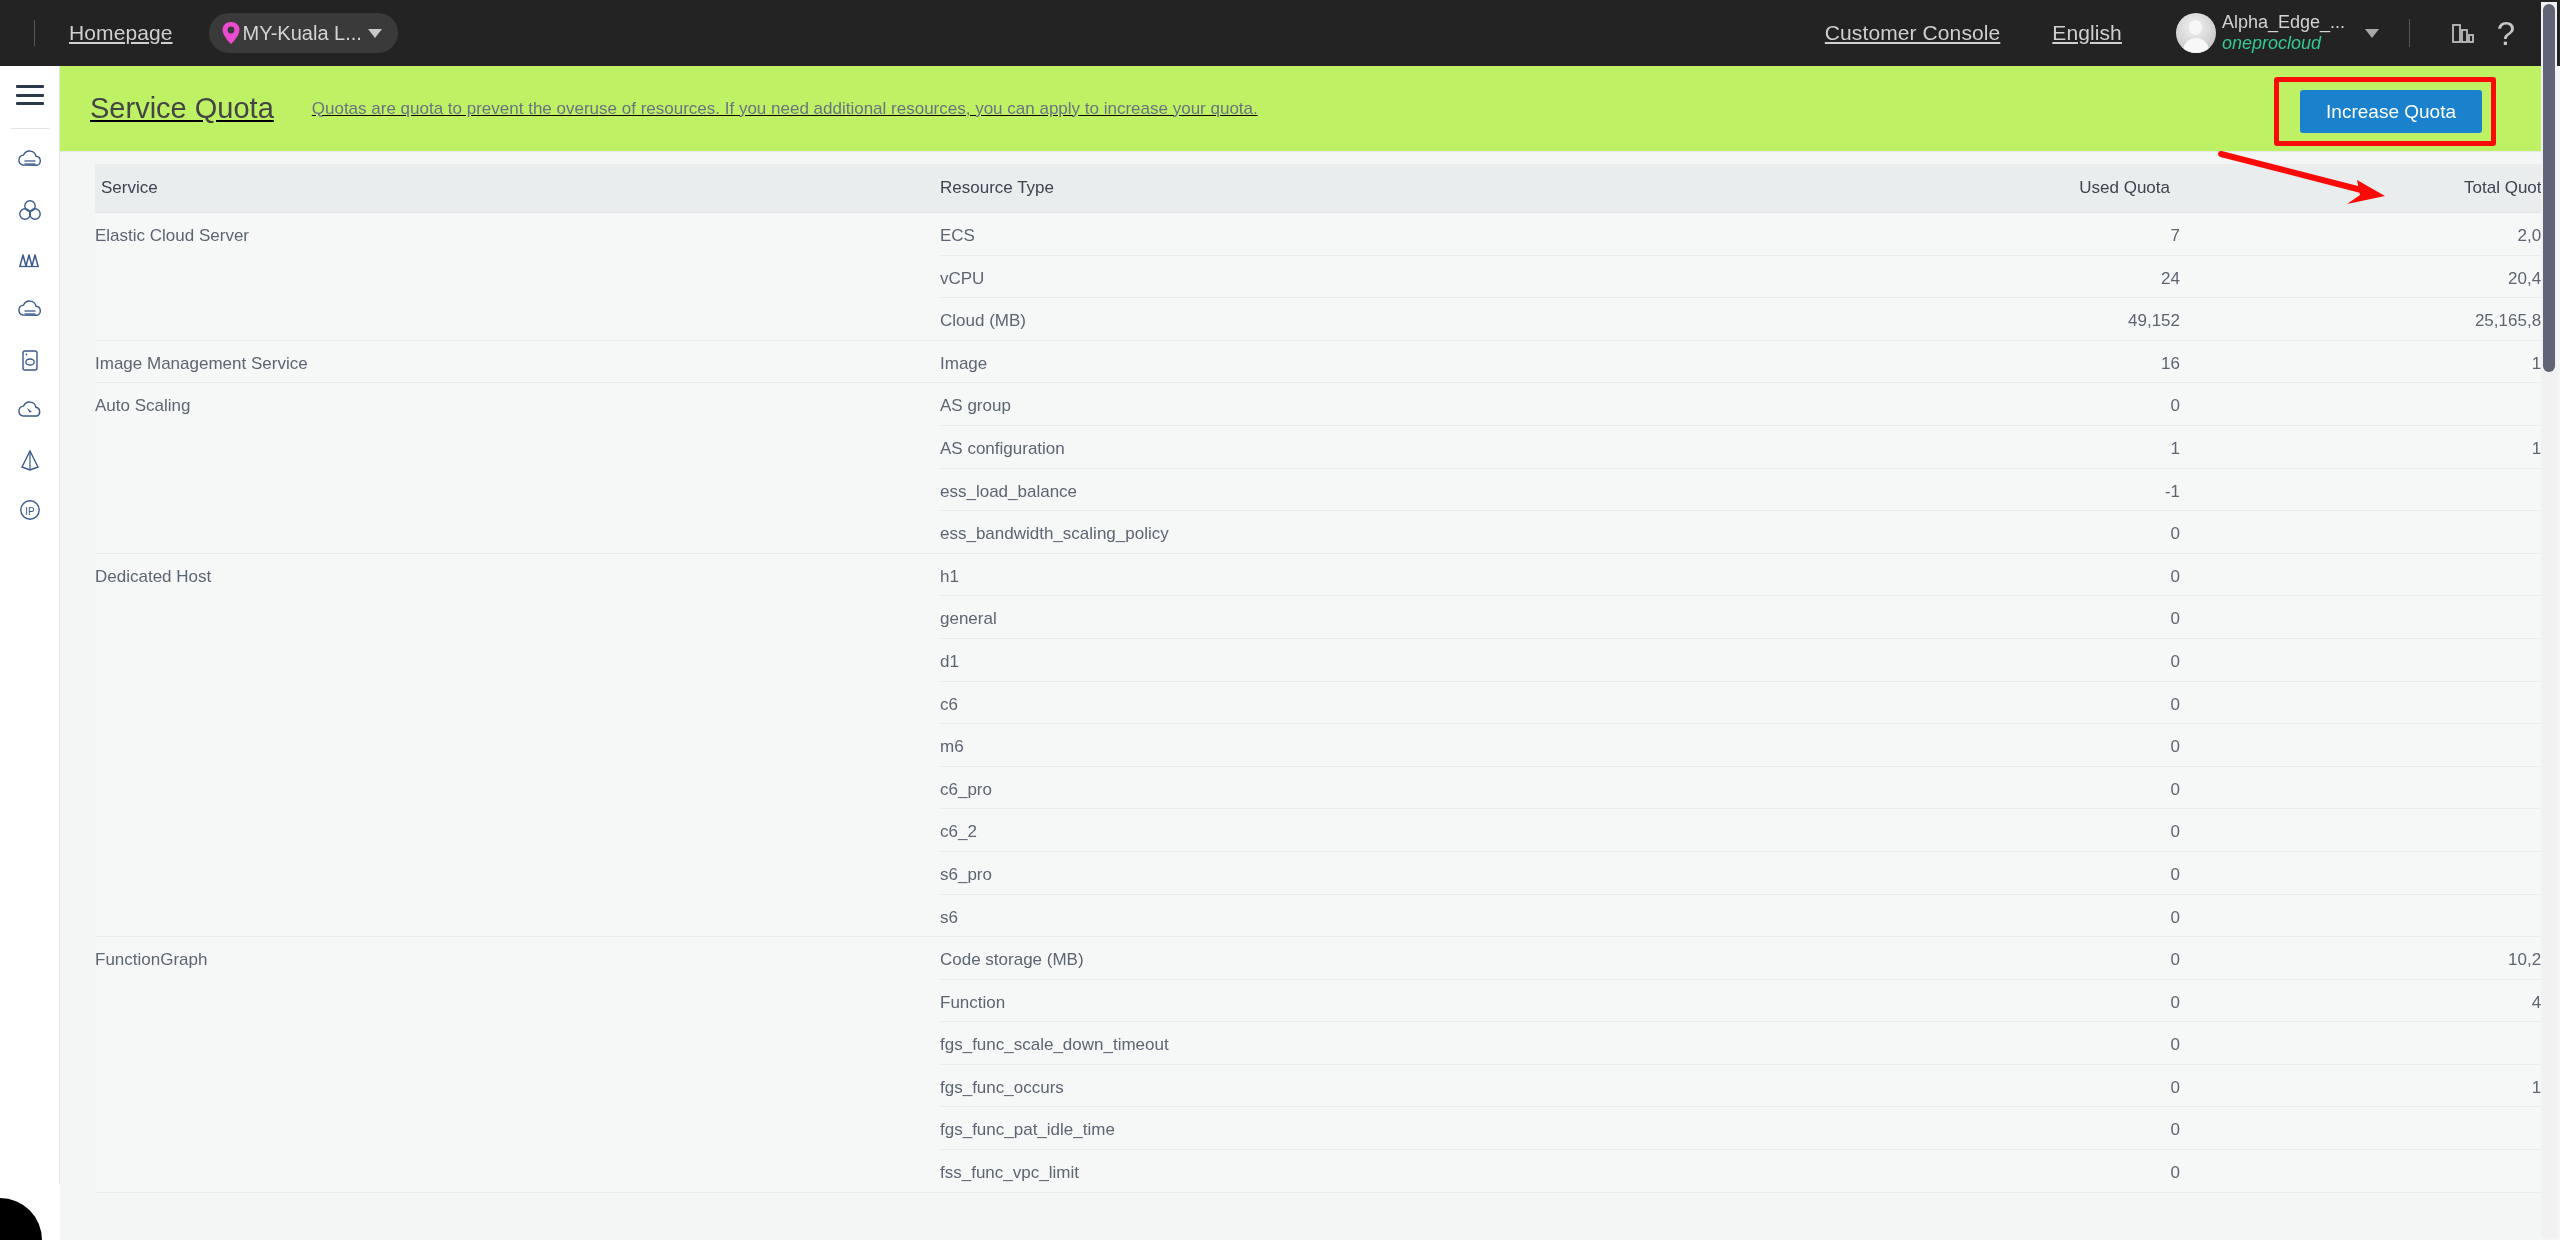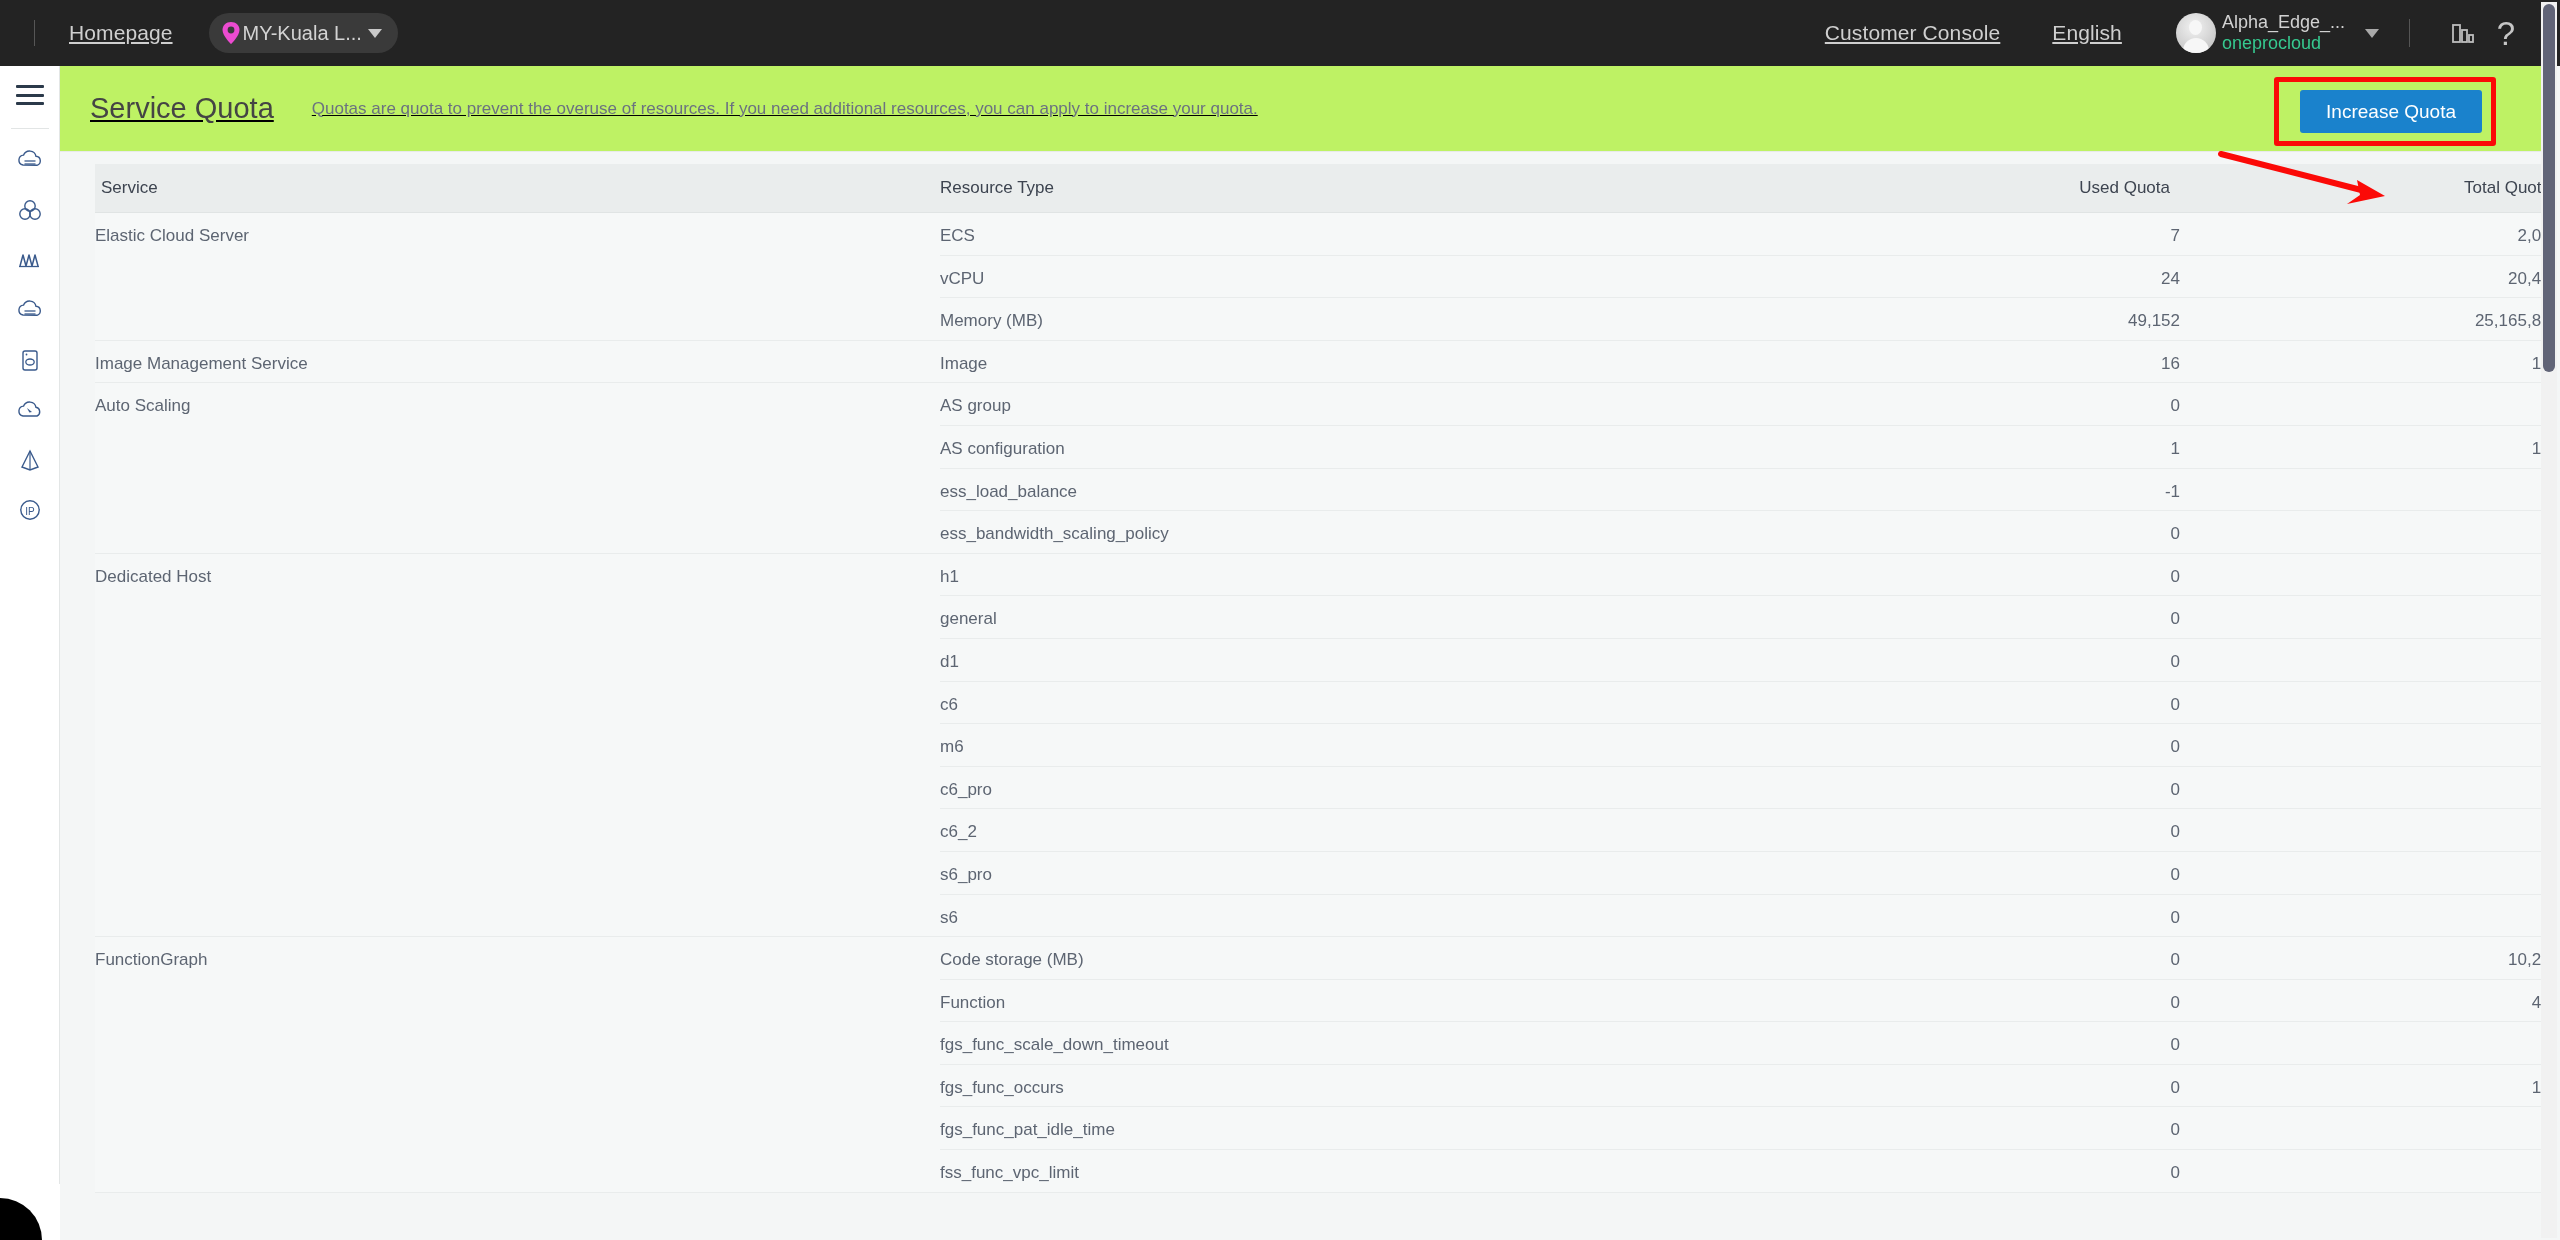--- a/index.html
+++ b/index.html
@@ -77,21 +77,21 @@
     width: 13px; height: 15px; border-radius: 50%;
     background: #f7f7f7; left: 13.5px; top: 7px;
   }
   .avatar::after {
     content: ""; position: absolute;
     width: 26px; height: 18px; border-radius: 13px 13px 0 0;
     background: #f7f7f7; left: 7px; top: 25px;
   }
   .acct-names { display: flex; flex-direction: column; line-height: 1.18; }
   .acct-top { color: #d2d2d2; font-size: 18px; white-space: nowrap; }
-  .acct-sub { color: #36c98f; font-size: 18px; white-space: nowrap; }
+  .acct-sub { color: #36c98f; font-size: 18px; white-space: nowrap; font-style: italic; }
   .acct-caret {
     width: 0; height: 0;
     border-left: 7px solid transparent;
     border-right: 7px solid transparent;
     border-top: 9px solid #a9a9a9;
     margin-left: 14px;
   }
   .divider-tiny {
     width: 1px; height: 28px; background: #555; margin: 0 30px;
   }
@@ -402,21 +402,21 @@
             </td>
             <td class="used">
               <div class="cell">24</div>
             </td>
             <td class="total">
               <div class="cell">20,480</div>
             </td>
           </tr>
           <tr>
             <td class="res">
-              <div class="cell">Memory (MB)</div>
+              <div class="cell">Cloud (MB)</div>
             </td>
             <td class="used">
               <div class="cell">49,152</div>
             </td>
             <td class="total">
               <div class="cell">25,165,824</div>
             </td>
           </tr>
           <tr>
             <td class="svc" rowspan="1">

